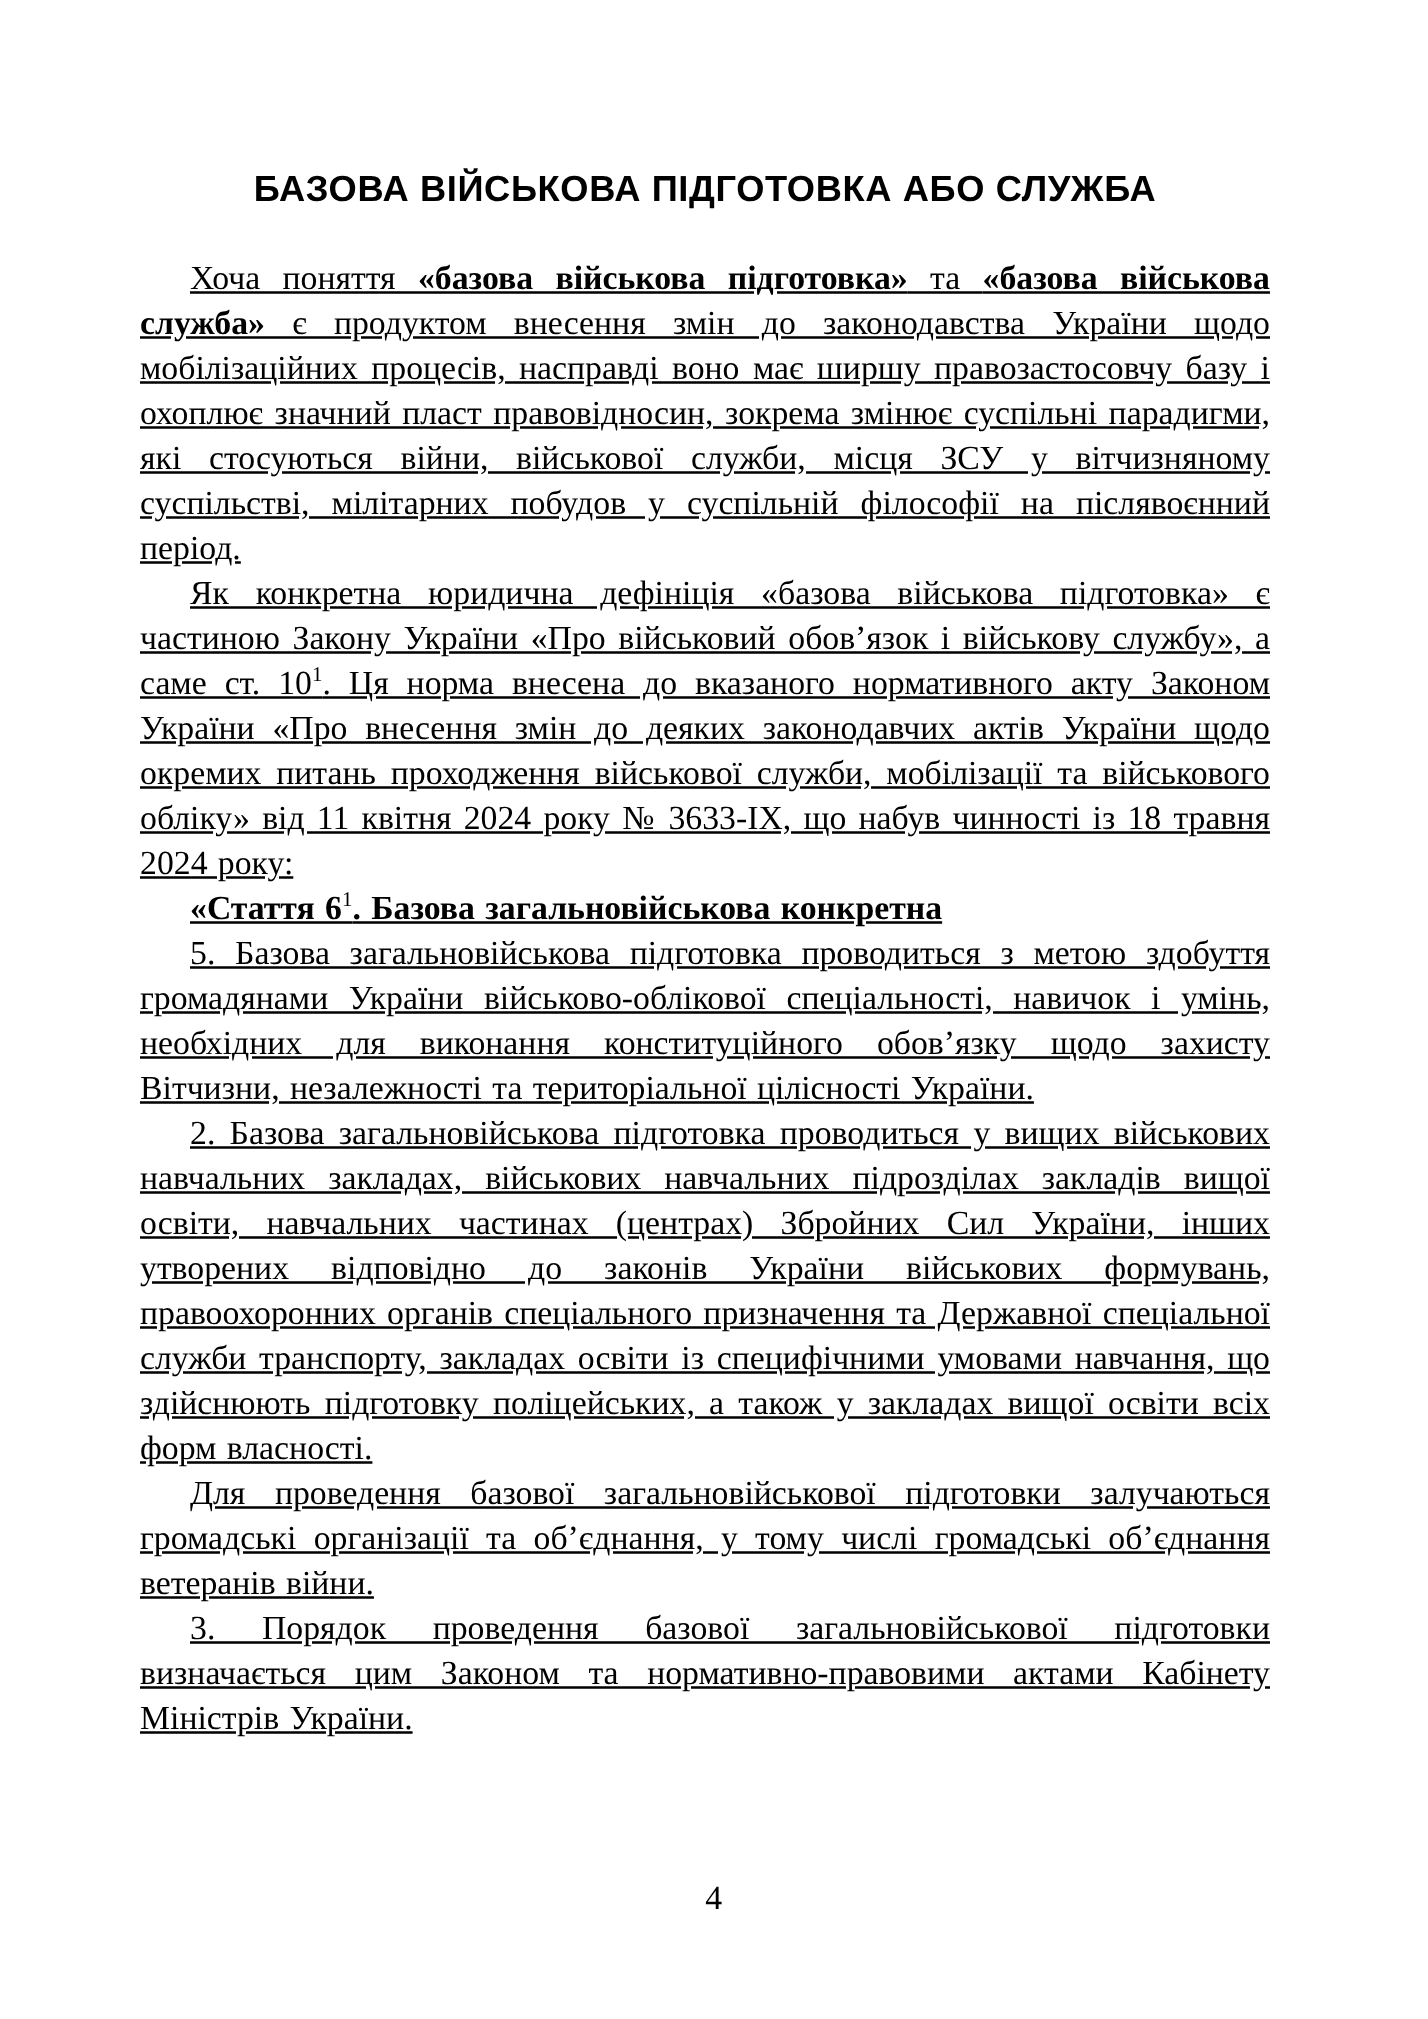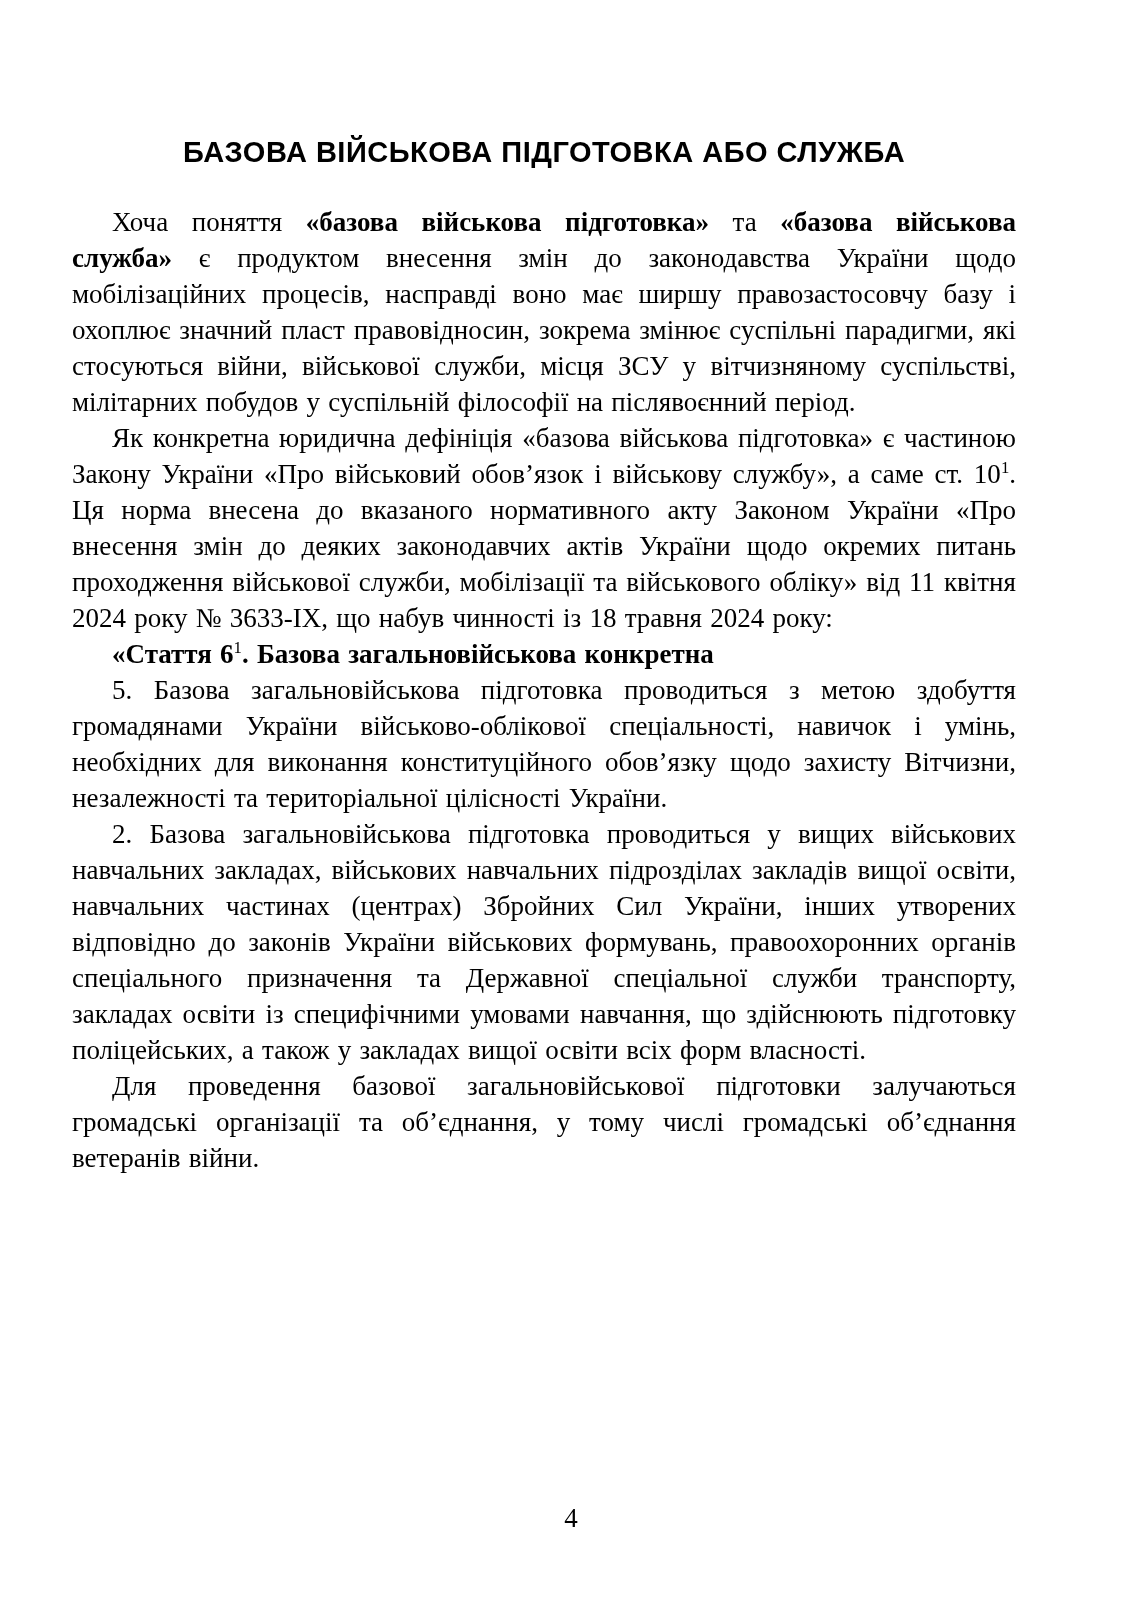--- a/index.html
+++ b/index.html
@@ -8,21 +8,21 @@
     background: #ffffff;
   }
   .page {
     position: relative;
     width: 1142px;
     height: 1615px;
     margin: 0 auto;
     background: #ffffff;
     color: #000000;
     box-sizing: border-box;
-    padding: 135px 126px 0 72px;
+    padding: 135px 126px 0 112px;
     font-family: "Liberation Serif", serif;
     overflow: hidden;
   }
   .doc-title {
     margin: 0;
     text-align: center;
     font-family: "Liberation Sans", sans-serif;
     font-weight: bold;
     font-size: 29px;
     line-height: 34px;
@@ -32,20 +32,21 @@
   .doc-body {
     margin-top: 35px;
     font-size: 27px;
     line-height: 36px;
     text-align: justify;
     word-spacing: 1.5px;
   }
   .para {
     margin: 0;
     text-indent: 40px;
+    text-decoration: underline;
   }
   .para span.b { font-weight: bold; }
   .para sup {
     font-size: 0.62em;
     line-height: 0;
     vertical-align: super;
   }
   .page-number {
     position: absolute;
     left: 0;
@@ -62,16 +63,17 @@
 <div class="page">
   <h1 class="doc-title">БАЗОВА ВІЙСЬКОВА ПІДГОТОВКА АБО СЛУЖБА</h1>
 
   <div class="doc-body">
     <p class="para"><span>Хоча поняття </span><span class="b">«базова військова підготовка»</span><span> та </span><span class="b">«базова військова служба»</span><span> є продуктом внесення змін до законодавства України щодо мобілізаційних процесів, насправді воно має ширшу правозастосовчу базу і охоплює значний пласт правовідносин, зокрема змінює суспільні парадигми, які стосуються війни, військової служби, місця ЗСУ у вітчизняному суспільстві, мілітарних побудов у суспільній філософії на післявоєнний період.</span></p>
     <p class="para"><span>Як конкретна юридична дефініція «базова військова підготовка» є частиною Закону України «Про військовий обов’язок і військову службу», а саме ст. 10</span><sup>1</sup><span>. Ця норма внесена до вказаного нормативного акту Законом України «Про внесення змін до деяких законодавчих актів України щодо окремих питань проходження військової служби, мобілізації та військового обліку» від 11 квітня 2024 року № 3633-IX, що набув чинності із 18 травня 2024 року:</span></p>
     <p class="para"><span class="b">«Стаття 6</span><sup class="b">1</sup><span class="b">. Базова загальновійськова конкретна</span></p>
     <p class="para"><span>5. Базова загальновійськова підготовка проводиться з метою здобуття громадянами України військово-облікової спеціальності, навичок і умінь, необхідних для виконання конституційного обов’язку щодо захисту Вітчизни, незалежності та територіальної цілісності України.</span></p>
     <p class="para"><span>2. Базова загальновійськова підготовка проводиться у вищих військових навчальних закладах, військових навчальних підрозділах закладів вищої освіти, навчальних частинах (центрах) Збройних Сил України, інших утворених відповідно до законів України військових формувань, правоохоронних органів спеціального призначення та Державної спеціальної служби транспорту, закладах освіти із специфічними умовами навчання, що здійснюють підготовку поліцейських, а також у закладах вищої освіти всіх форм власності.</span></p>
     <p class="para"><span>Для проведення базової загальновійськової підготовки залучаються громадські організації та об’єднання, у тому числі громадські об’єднання ветеранів війни.</span></p>
+    <p class="para"><span>3. Порядок проведення базової загальновійськової підготовки визначається цим Законом та нормативно-правовими актами Кабінету Міністрів України.</span></p>
   </div>
 
   <div class="page-number">4</div>
 </div>
 
 </body></html>

